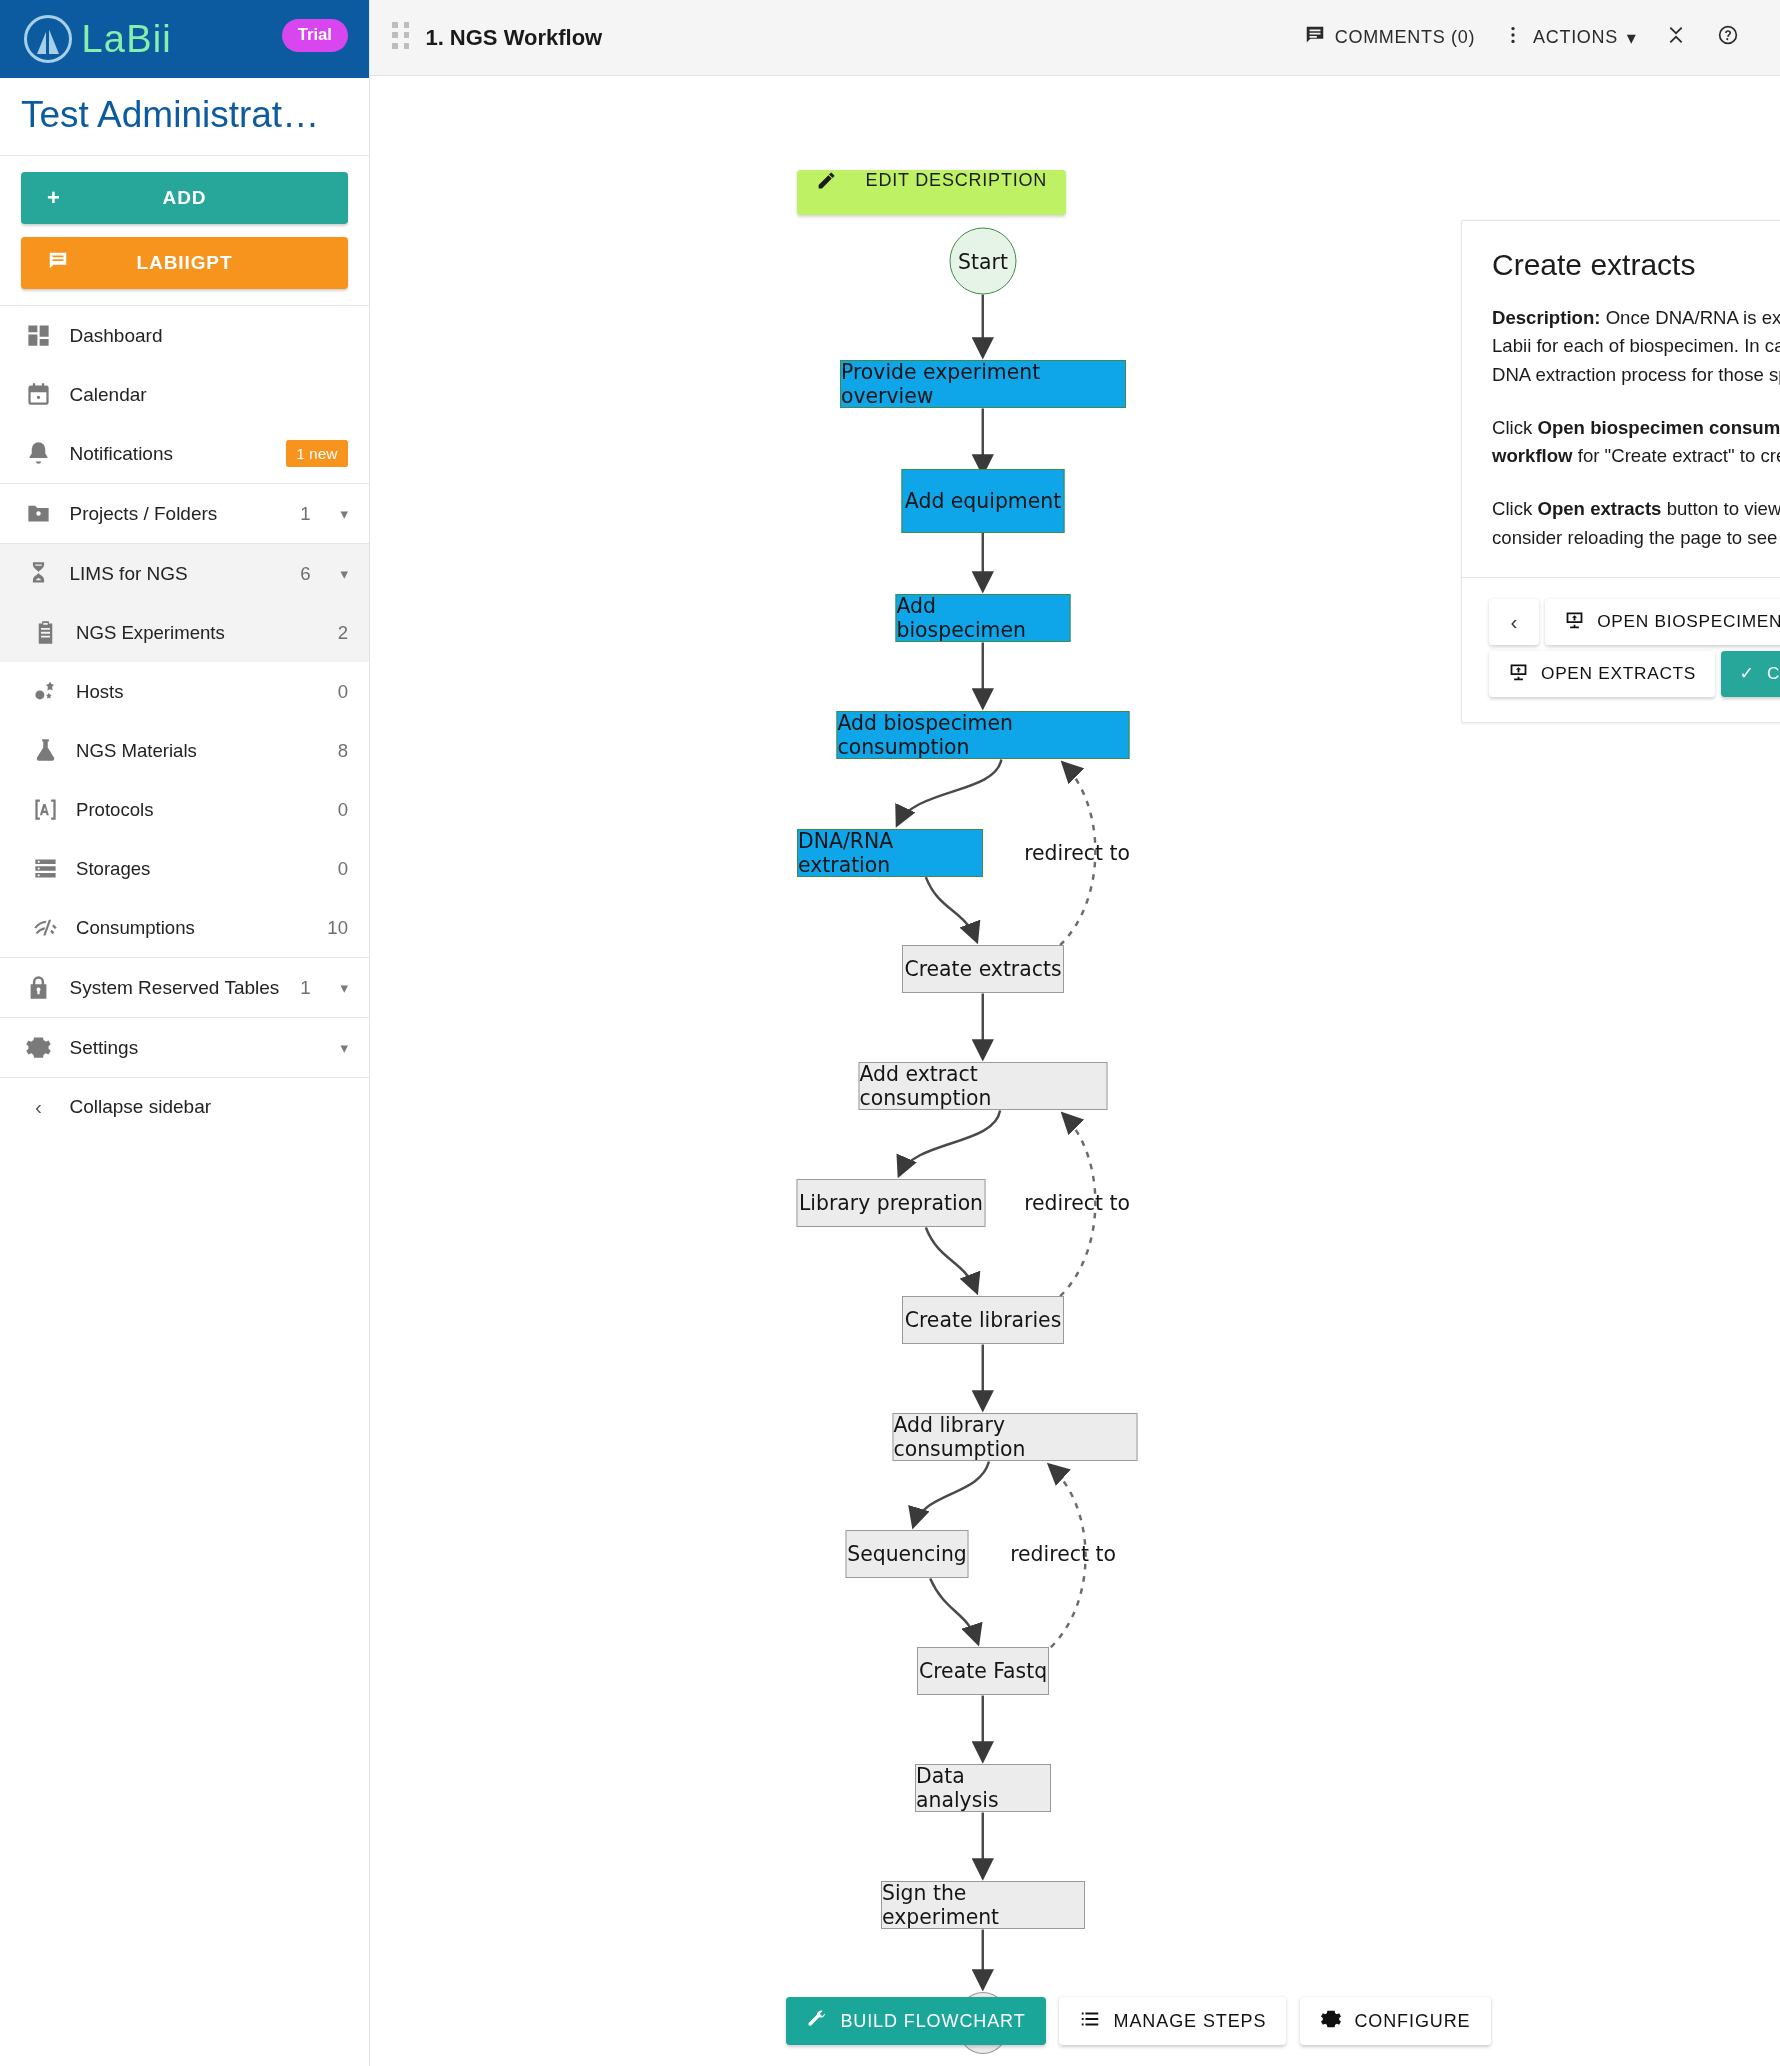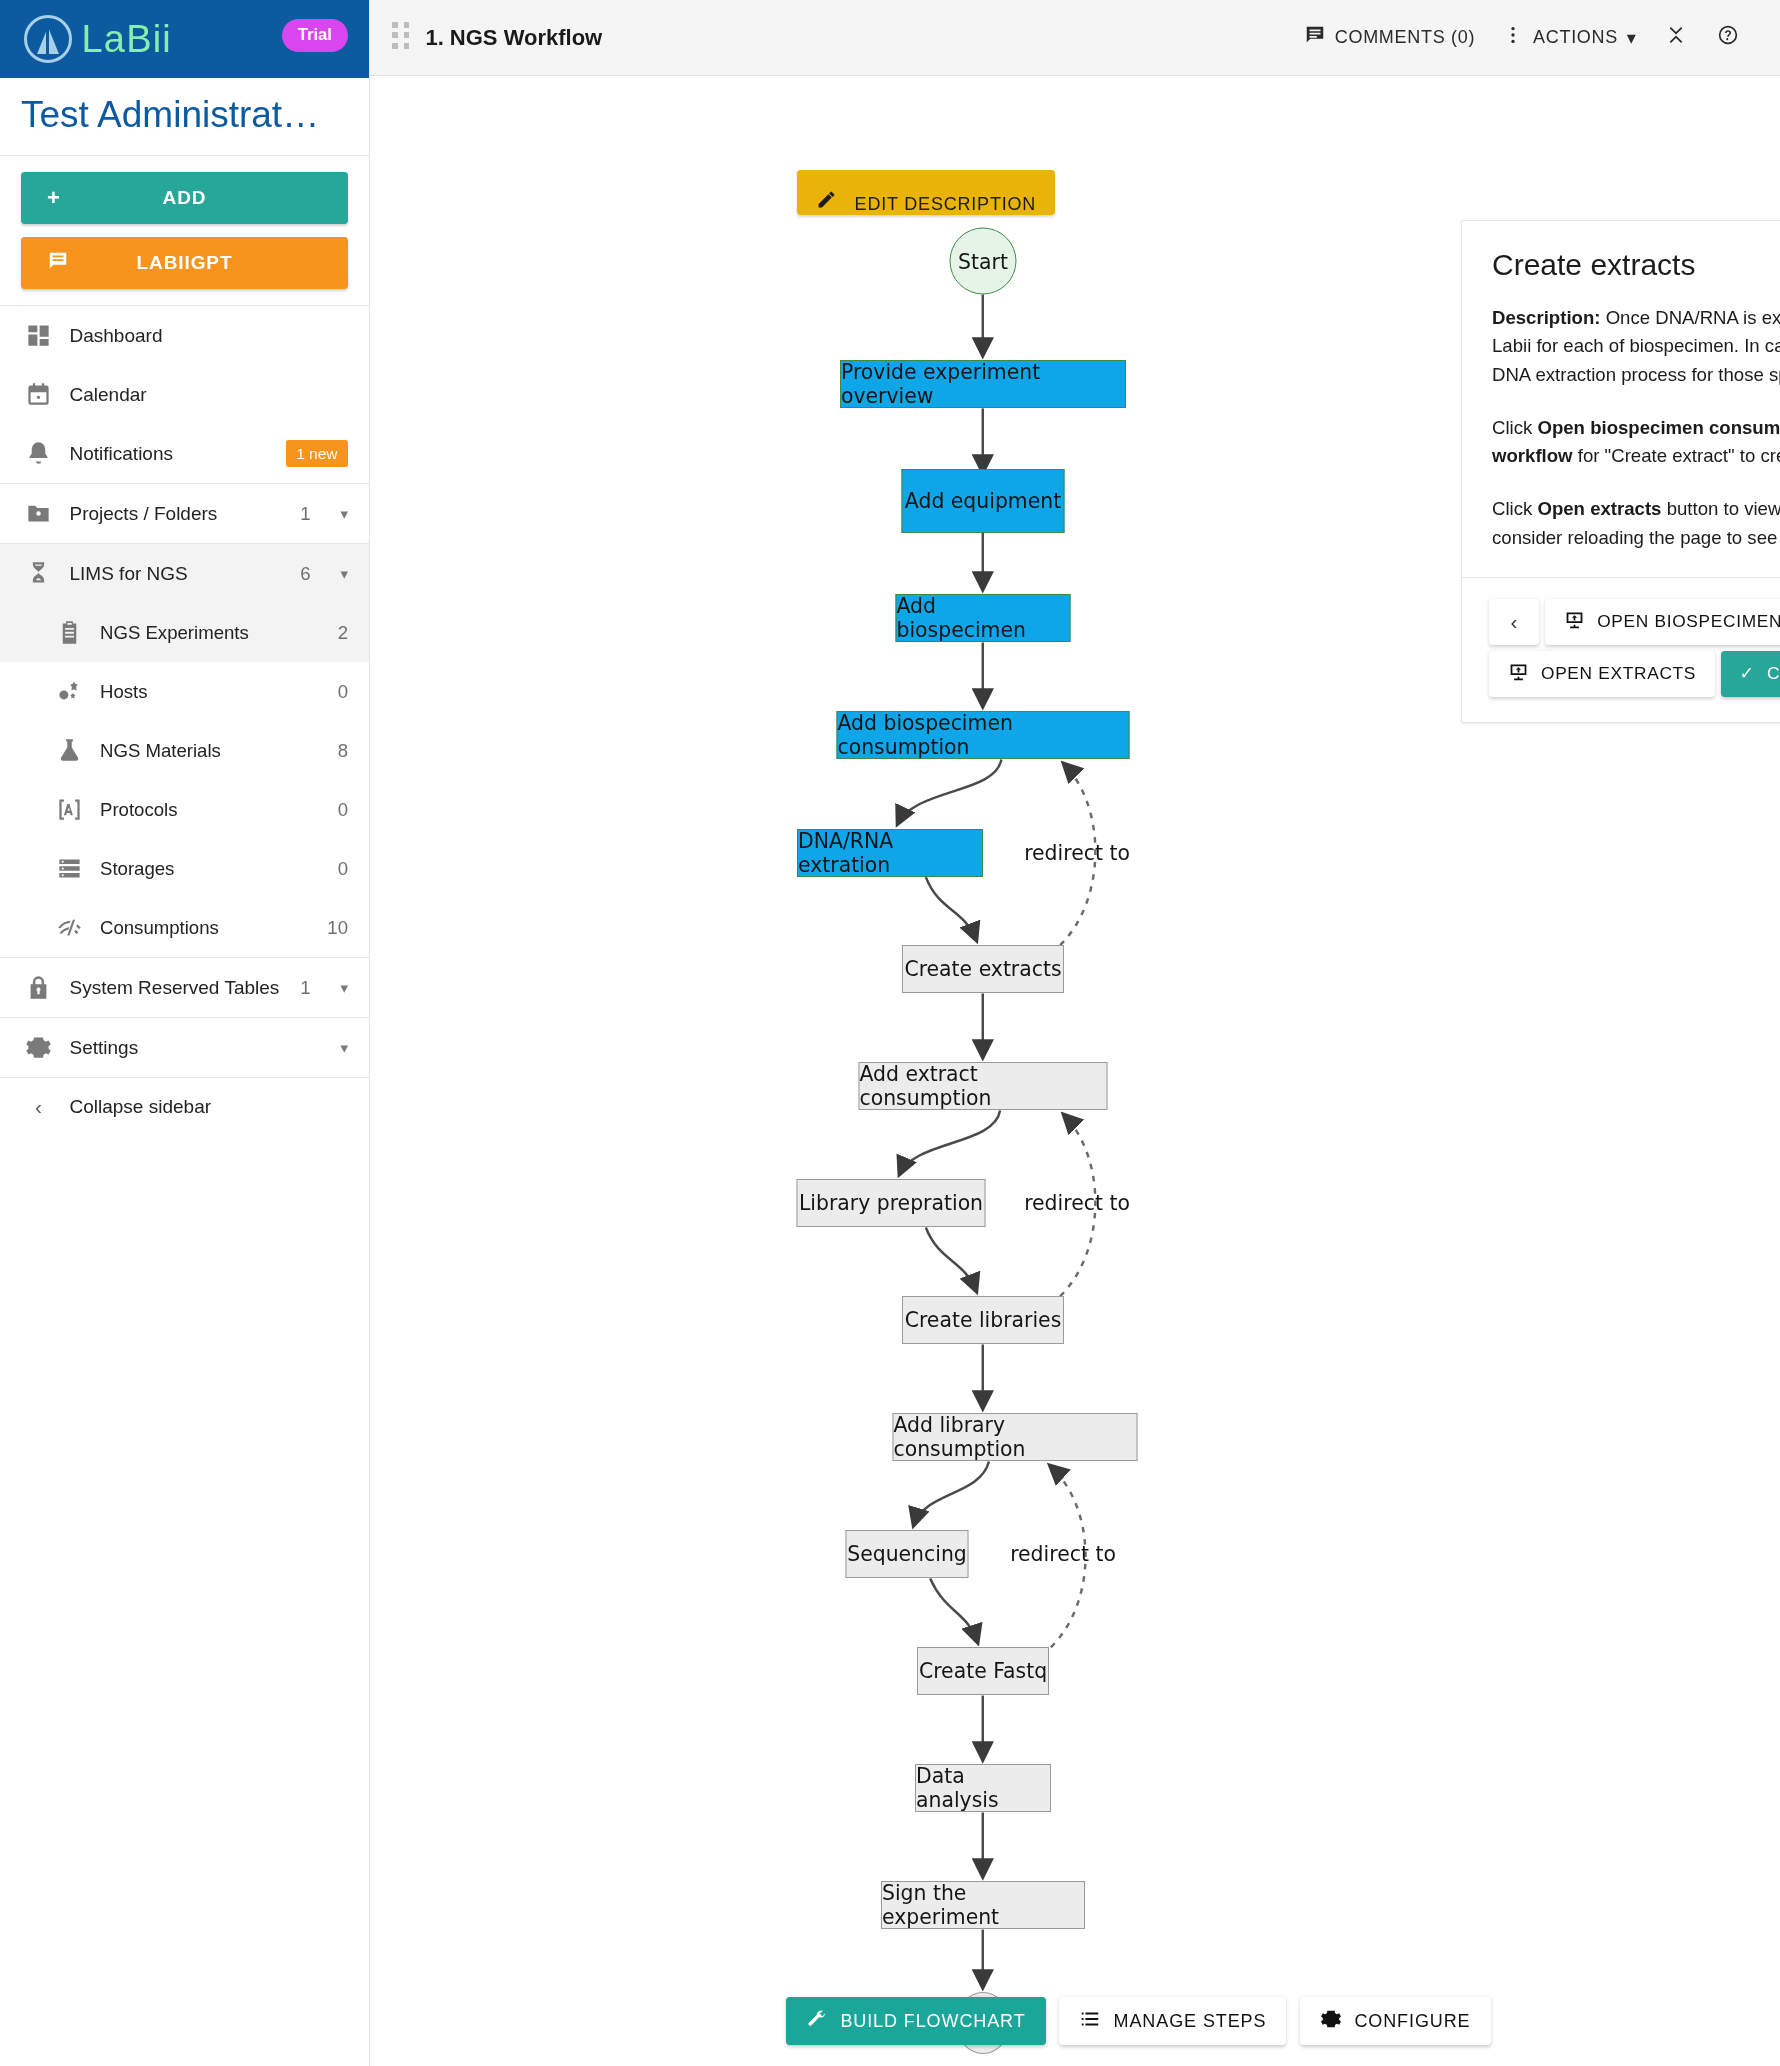--- a/index.html
+++ b/index.html
@@ -64,21 +64,21 @@
   .btn-gpt { background:#f7941e; margin-top:13.6px; margin-bottom:16px; }
   .btn-block .lead-ico {
     position:absolute; left:26px; top:50%; transform:translateY(-50%);
     font-size:22px; line-height:1;
   }
   .nav-group { border-top:0.6px solid #e6e6e6; }
   .nav-item {
     display:flex; align-items:center; height:59px; padding-left:23.5px; padding-right:21px;
     font-size:19px; color:#232323; cursor:pointer;
   }
-  .nav-item.sub { padding-left:54px; font-size:18.6px; }
+  .nav-item.sub { padding-left:30px; font-size:18.6px; }
   .nav-item.active { background:#f3f3f3; }
   .nav-ico {
     width:30px; height:30px; margin-right:16px; flex:0 0 30px;
     display:flex; align-items:center; justify-content:center;
     color:#7a7a7a;
   }
   .nav-ico svg { width:27px; height:27px; fill:#7a7a7a; }
   .nav-label { flex:1 1 auto; }
   .nav-count { color:#6f6f6f; font-size:18.6px; margin-left:auto; min-width:28.5px; text-align:right;}
   .nav-caret { width:30px; text-align:right; color:#7a7a7a; font-size:15px; margin-left:7.4px;}
@@ -106,22 +106,22 @@
     display:flex; align-items:center; gap:8.7px; padding: 0 13.6px; height:43px;
     font-size:18px; color:#2a2a2a; letter-spacing:0.7px; cursor:pointer;
   }
   .tb-ico svg { width:22px; height:22px; fill:#2a2a2a; }
   .tb-icon-only { padding:0 15px; }
 
   .canvas { position:relative; width:100%; height: 1991px; background:#fff; }
 
   .edit-desc-btn {
     position:absolute; left:427px; top:94px;
-    background:#eab308; border-radius:3.7px; box-shadow:0 1.2px 3.1px rgba(0,0,0,.17);
-    height:45px; padding: 0 18.6px; display:flex; align-items:flex-end; gap:18px;
+    background:#bef264; border-radius:3.7px; box-shadow:0 1.2px 3.1px rgba(0,0,0,.17);
+    height:45px; padding: 0 18.6px; display:flex; align-items:flex-start; gap:29px;
     font-size:18px; color:#1c1c1c; letter-spacing:0.8px; cursor:pointer;
   }
   .edit-desc-btn svg { width:21px; height:21px; fill:#1c1c1c; }
 
   
   .flow-svg { position:absolute; left:0; top:0; width:100%; height:100%; pointer-events:none; }
 
   .fnode {
     position:absolute; transform:translate(-50%,-50%);
     display:flex; align-items:center; justify-content:center;

